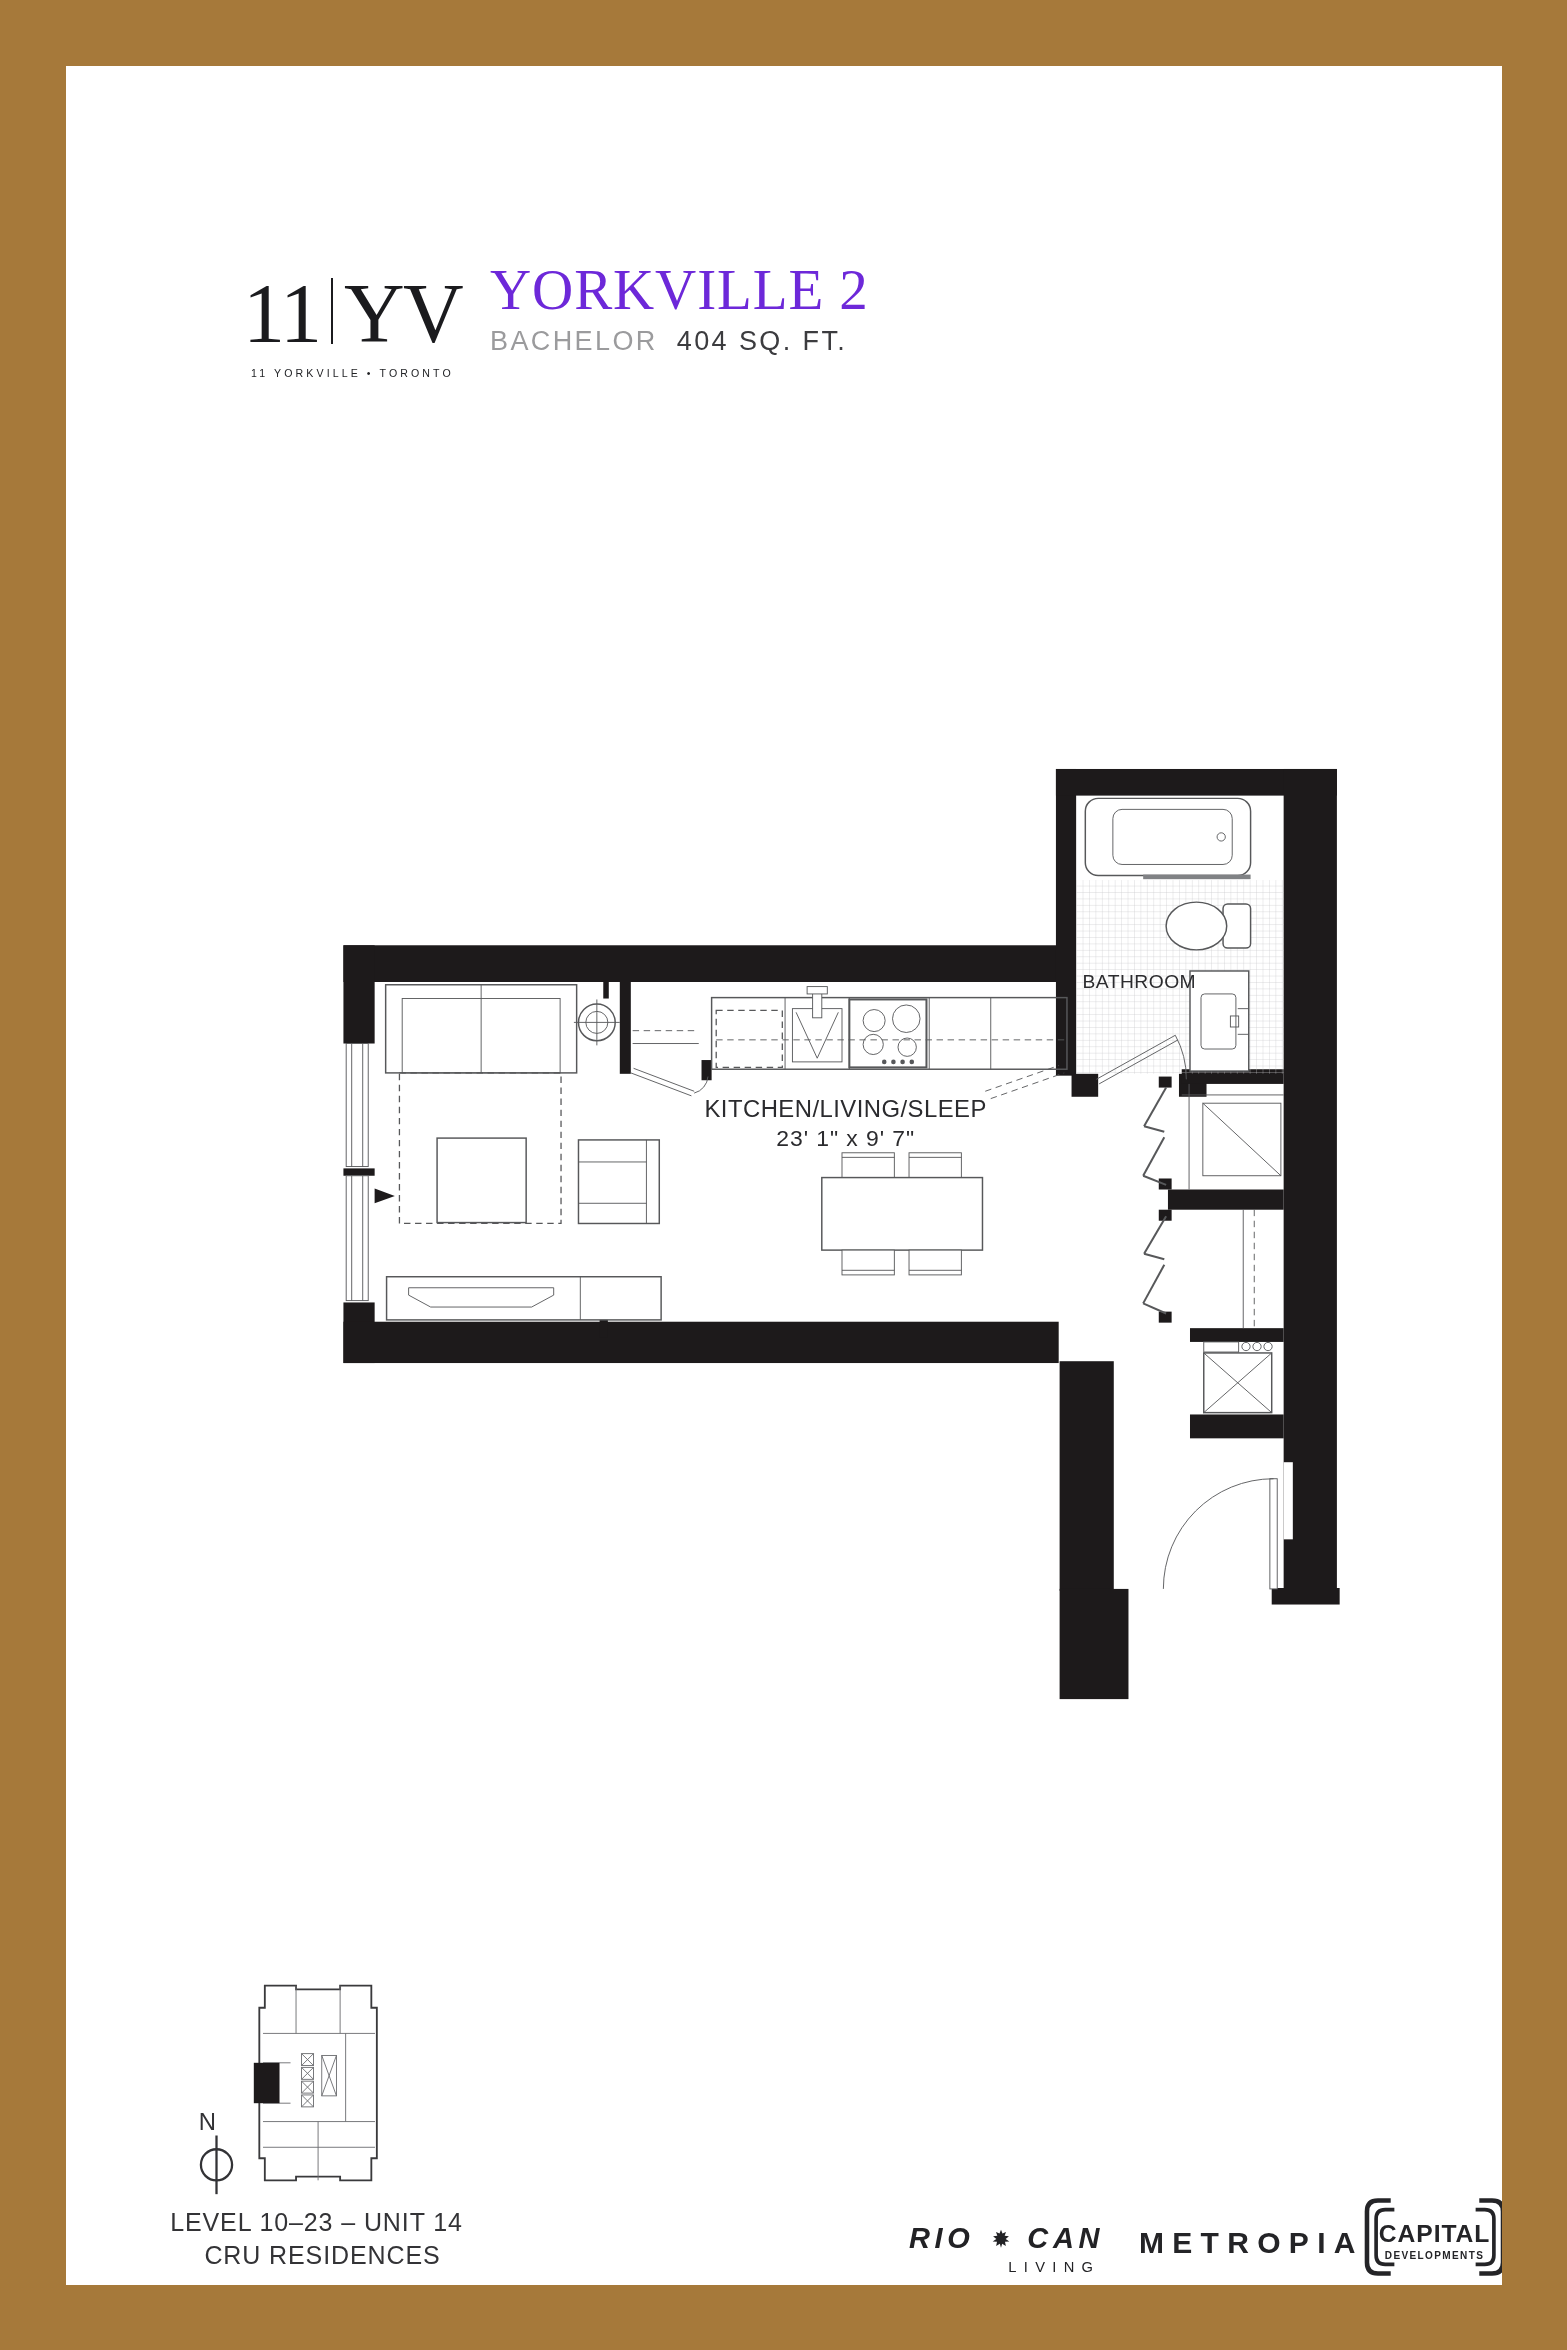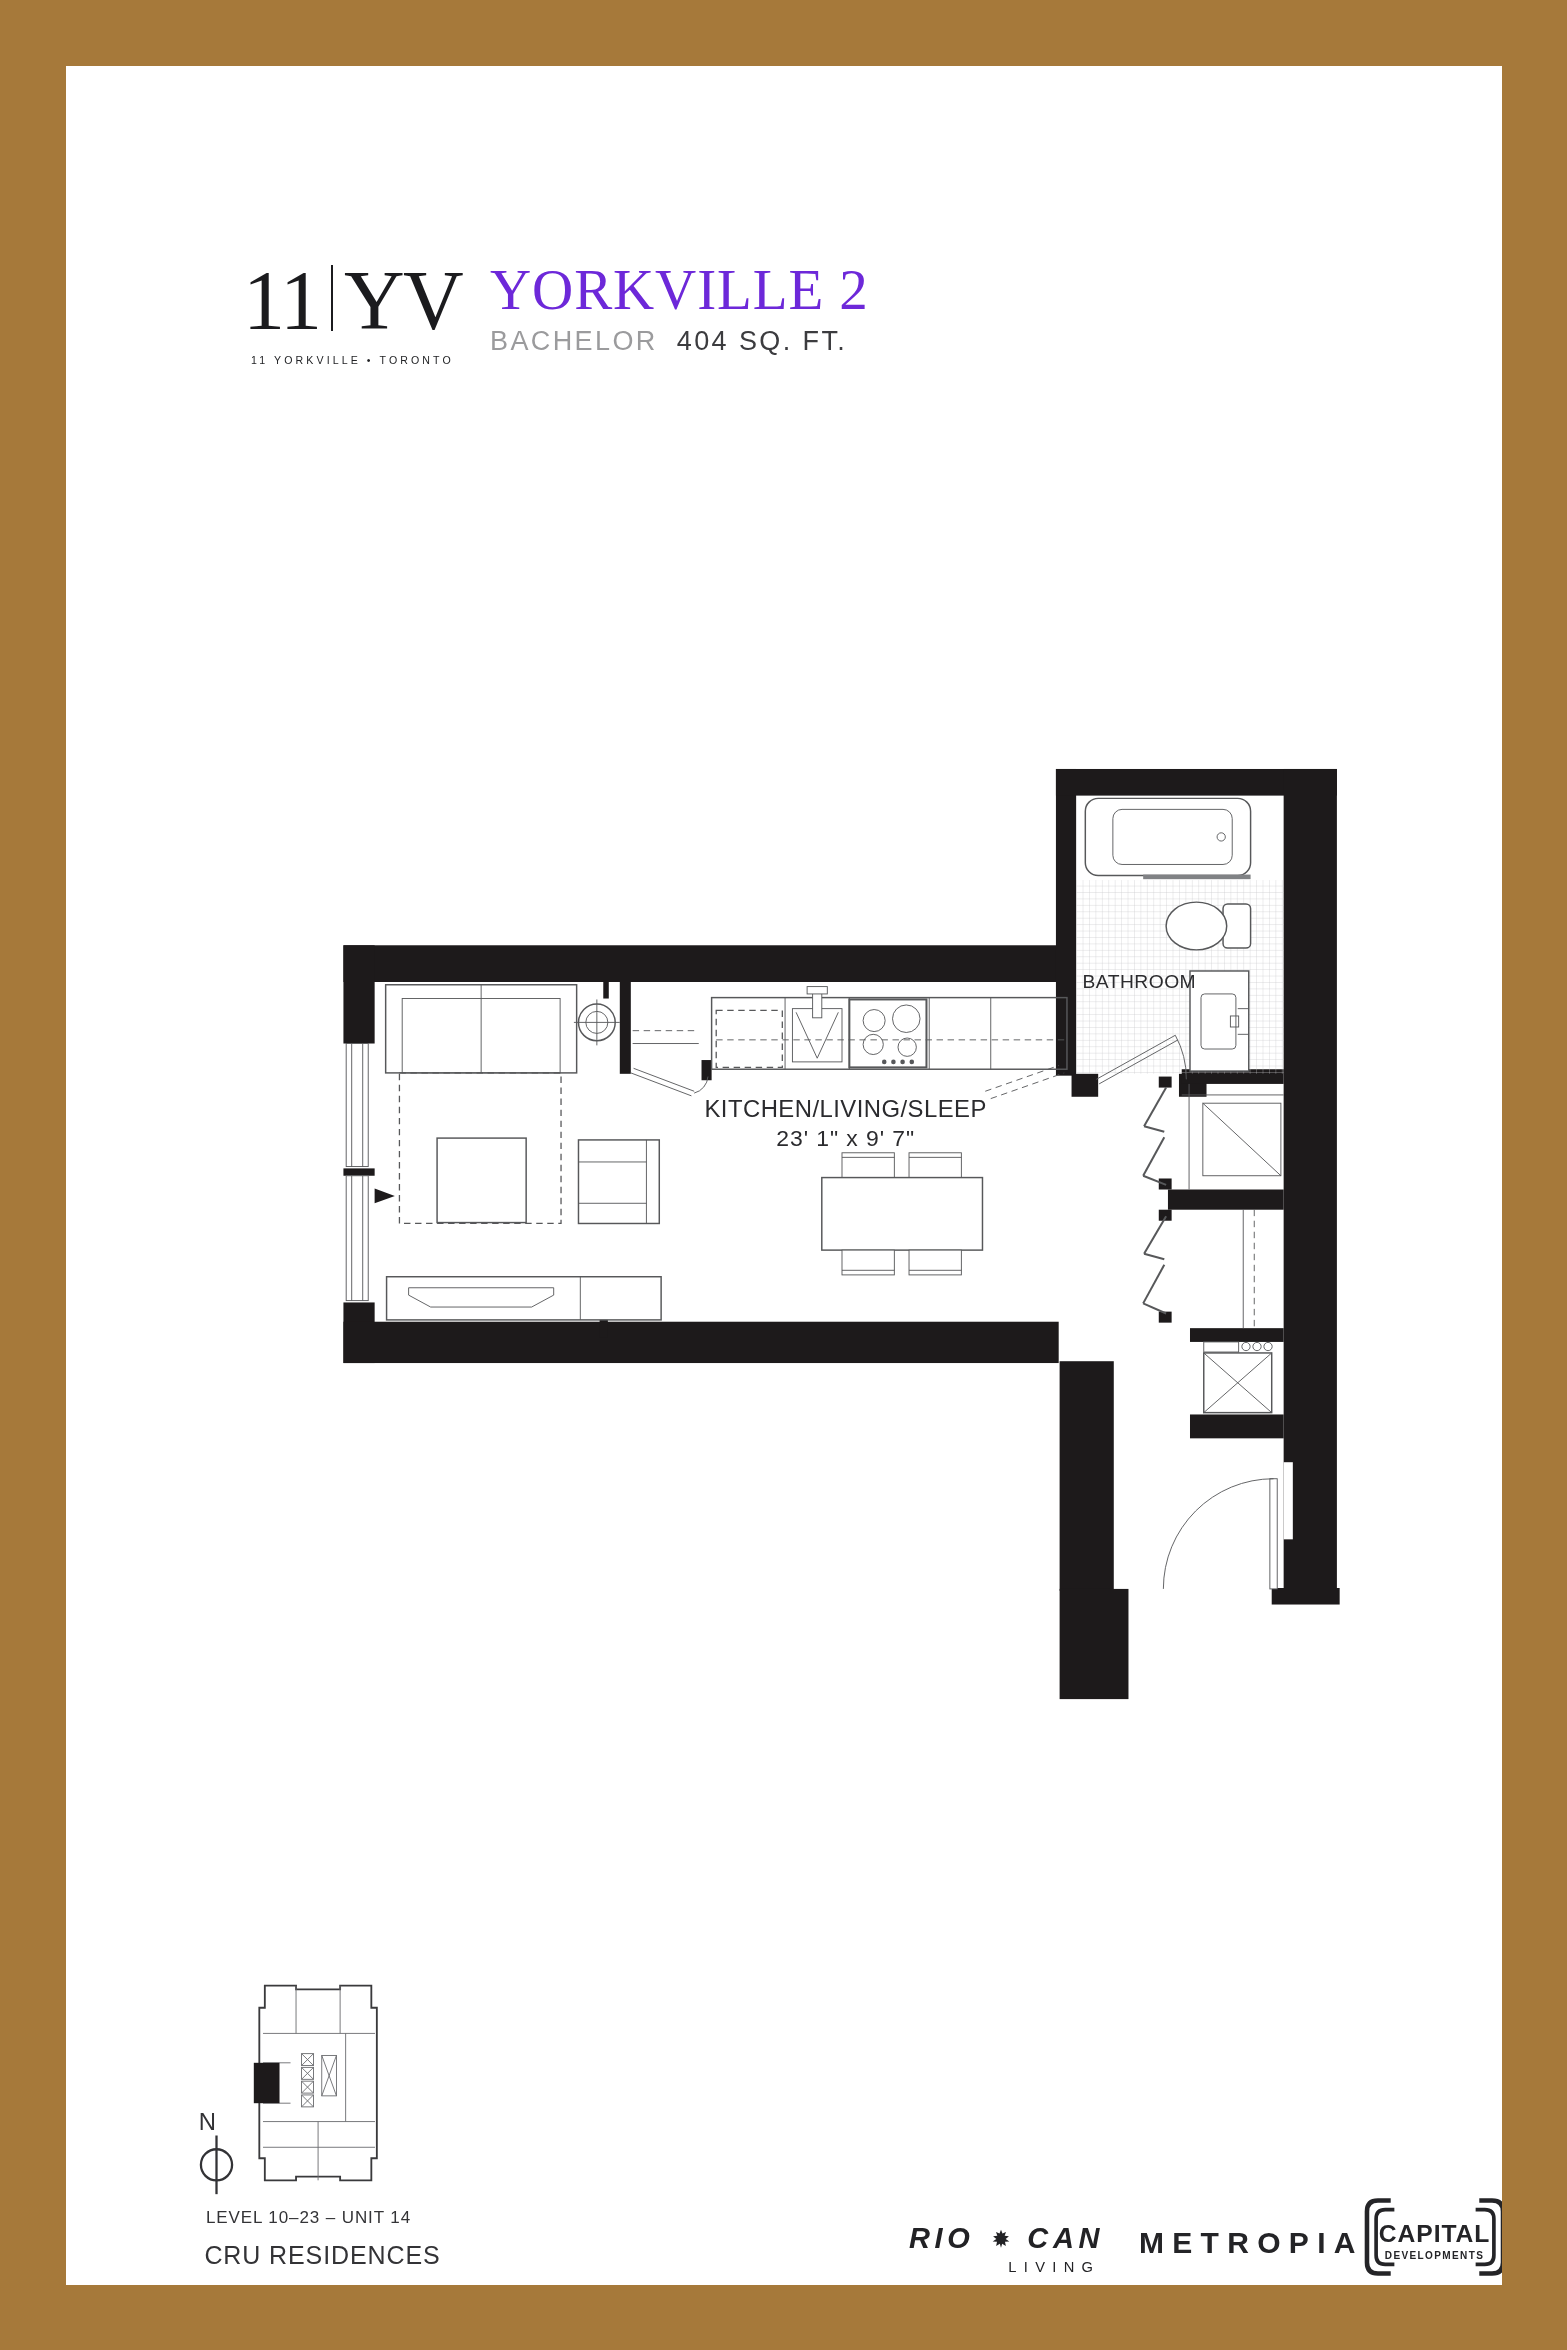--- a/index.html
+++ b/index.html
@@ -6,21 +6,21 @@
   .page {
     position:relative;
     width:1568px; height:2351px;
     background:#ffffff;
     border:66px solid #A6793A;
     box-sizing:border-box;
     font-family:"Liberation Sans", sans-serif;
     overflow:hidden;
   }
   
-  .logo-block { position:absolute; left:177px; top:193px; text-align:center; }
+  .logo-block { position:absolute; left:177px; top:206px; text-align:center; }
   .logo-row { display:flex; align-items:flex-start; justify-content:center;
     font-family:"Liberation Serif","DejaVu Serif",serif;
     font-size:84px; line-height:1; color:#1b1b1e; letter-spacing:-1.8px; }
   .logo-divider { width:1.8px; height:66px; background:#1b1b1e; margin:5.5px 11px 0 11px; }
   .logo-tagline { margin-top:11px; font-size:10.6px; letter-spacing:3.1px; color:#222326; white-space:nowrap; }
   .title-block { position:absolute; left:424px; top:195px; }
   .plan-name { font-family:"Liberation Serif","DejaVu Serif",serif;
     font-size:57px; line-height:1; color:#6d28d9; letter-spacing:0.9px; font-weight:400; }
   .plan-sub { margin-top:8.3px; font-size:27px; letter-spacing:2.4px; display:flex; gap:19px; }
   .unit-type { color:#9b9b9d; }
@@ -32,22 +32,22 @@
   svg .sf { fill:#ffffff; stroke:#57585a; stroke-width:1.6; }
   svg .sd { fill:none; stroke:#57585a; stroke-width:1.4; stroke-dasharray:7 5; }
   svg .thin { stroke-width:1; }
   svg .sw2  { stroke-width:2.2; }
   svg .plan-label { font-family:"Liberation Sans",sans-serif; font-size:26px; fill:#2b2b2e; letter-spacing:.5px; }
   svg .plan-dim   { font-family:"Liberation Sans",sans-serif; font-size:25px; fill:#2b2b2e; letter-spacing:1px; }
   svg .bath-label { font-family:"Liberation Sans",sans-serif; font-size:21px; fill:#2b2b2e; letter-spacing:.5px; }
   
   .keyplan-wrap { position:absolute; left:184px; top:1916px; width:138px; height:202px; }
   .north-wrap   { position:absolute; left:123px; top:2040px; width:55px; height:92px; }
-  .key-label-1 { position:absolute; left:69px; top:2142px; width:347px; text-align:center;
-    font-size:17px; letter-spacing:0.9px; color:#333336; }
+  .key-label-1 { position:absolute; left:77px; top:2142px; width:347px; text-align:center;
+    font-size:25px; letter-spacing:0.9px; color:#333336; }
   .key-label-2 { position:absolute; left:83px; top:2175px; width:347px; text-align:center;
     font-size:25px; letter-spacing:0.9px; color:#333336; }
   
   .riocan { position:absolute; left:843px; top:2156px; width:195px; color:#222225; }
   .riocan-row { display:flex; align-items:center; justify-content:space-between;
     font-size:29px; font-weight:bold; letter-spacing:4.6px;font-style:italic; }
   .riocan-sub { margin-top:3.7px; text-align:right; padding-right:3.7px;
     font-size:14.7px; letter-spacing:7.3px; font-weight:400; }
   .metropia { position:absolute; left:1073px; top:2160px; font-size:30px; font-weight:bold;
     letter-spacing:8.3px; color:#242427; }

